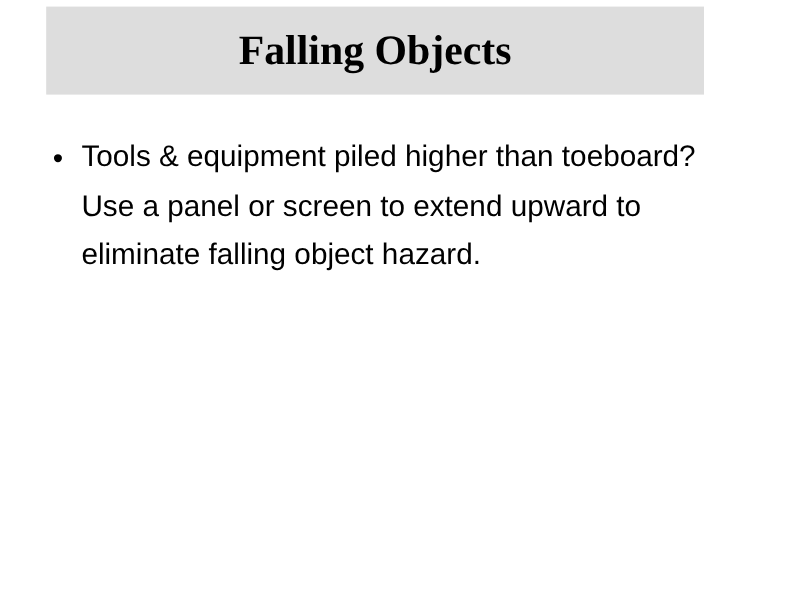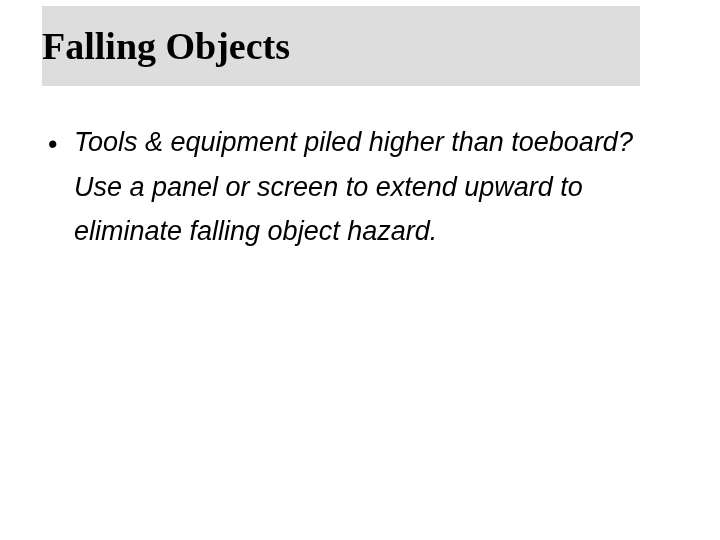--- a/index.html
+++ b/index.html
@@ -20,20 +20,21 @@
   }
   .title-bar {
     position: absolute;
     left: 42px;
     top: 6px;
     width: 598px;
     height: 80px;
     background: #dddddd;
     display: flex;
     align-items: center;
+    justify-content: center;
   }
   .title-text {
     font-weight: bold;
     font-size: 38px;
     text-align: center;
   }
   .body {
     position: absolute;
     left: 48px;
     top: 120px;
@@ -47,21 +48,20 @@
     align-items: flex-start;
   }
   .bullet-dot {
     width: 26px;
     flex: 0 0 26px;
     text-align: left;
     padding-top: 2px;
   }
   .bullet-text {
     flex: 1;
-    font-style: italic;
   }
 </style>
 </head>
 <body>
 
 <div class="slide">
   <div class="title-bar">
     <div class="title-text">Falling Objects</div>
   </div>
 

